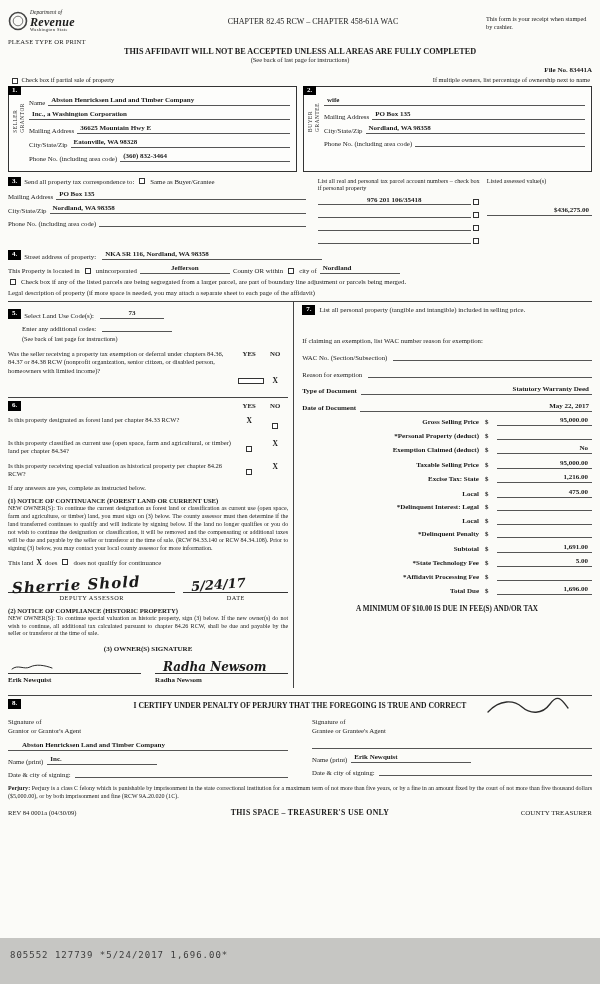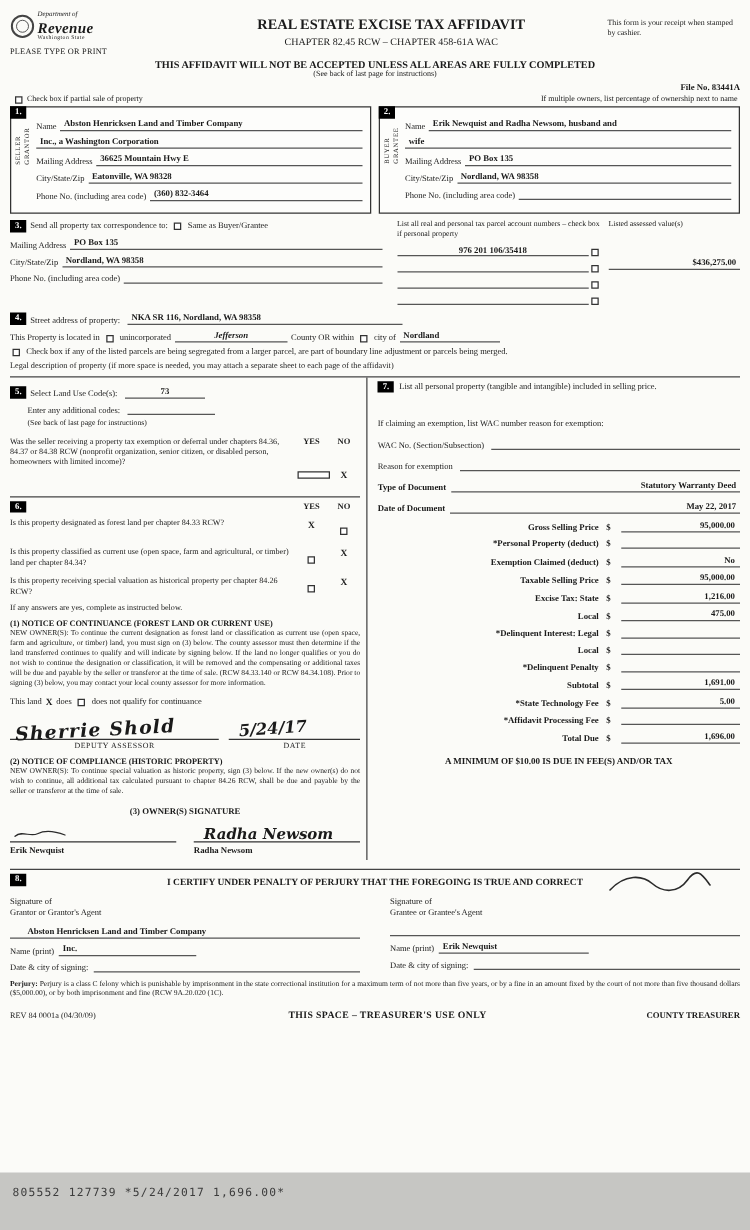--- a/index.html
+++ b/index.html
@@ -129,21 +129,21 @@
   .s8-cols { display:flex; gap:24px; margin-top:8px; }
   .s8-col { flex:1; position:relative; }
   .s8-siglabel { font-size:6.8px; line-height:1.3; }
   .s8-company { font-weight:bold; font-size:7px; border-bottom:1px solid #555; padding:5px 4px 1px 14px; }
   .s8-sigspace { border-bottom:1px solid #555; min-height:13px; position:relative; }
   .s8-row { display:flex; align-items:flex-end; gap:4px; font-size:6.8px; margin-top:4px; }
   .perjury { font-size:6.05px; line-height:1.3; margin-top:7px; text-align:justify; }
   .footer { display:flex; align-items:baseline; margin-top:7px; }
   .f-rev { font-size:6.6px; width:170px; }
   .f-space { flex:1; text-align:center; font-weight:bold; font-size:7.8px; letter-spacing:0.3px; }
-  .f-treas { width:150px; text-align:right; font-weight:bold; font-size:7px; }
+  .f-treas { width:150px; text-align:right; font-weight:normal; font-size:7px; }
 </style>
 </head>
 <body>
 
 <div class="page">
   <div class="sheet">
 
     <div class="hdr">
       <div class="hdr-left">
         <div class="logo">
@@ -153,21 +153,20 @@
           </svg>
           <div class="logo-words">
             <div class="logo-dept">Department of</div>
             <div class="logo-name">Revenue</div>
             <div class="logo-state">Washington State</div>
           </div>
         </div>
         <div class="please-type">PLEASE TYPE OR PRINT</div>
       </div>
       <div class="hdr-center">
-        <div class="title">REAL ESTATE EXCISE TAX AFFIDAVIT</div>
         <div class="chapter">CHAPTER 82.45 RCW – CHAPTER 458-61A WAC</div>
       </div>
       <div class="hdr-right">This form is your receipt when stamped by cashier.</div>
     </div>
     <div class="warning">THIS AFFIDAVIT WILL NOT BE ACCEPTED UNLESS ALL AREAS ARE FULLY COMPLETED</div>
     <div class="seeback">(See back of last page for instructions)</div>
     <div class="fileno">File No. 83441A</div>
 
     <div class="toprow">
       <span>
@@ -203,24 +202,20 @@
             <span class="lbl">Phone No. (including area code)</span>
             <span class="fval grow">(360) 832-3464</span>
           </div>
       </div>
       <div class="pbox">
         <span class="badge badge-corner">2.</span>
         <div class="vlabels">
           <span class="vlab">BUYER</span>
           <span class="vlab">GRANTEE</span>
         </div>
-        <div class="frow">
-            <span class="lbl">Name</span>
-            <span class="fval grow">Erik Newquist and Radha Newsom, husband and</span>
-          </div>
         <div class="frow">
             <span class="fval grow">wife</span>
           </div>
         <div class="frow">
             <span class="lbl">Mailing Address</span>
             <span class="fval grow">PO Box 135</span>
           </div>
         <div class="frow">
             <span class="lbl">City/State/Zip</span>
             <span class="fval grow">Nordland, WA 98358</span>
@@ -282,21 +277,21 @@
       <div class="s4-row">
         <span class="badge">4.</span>
         <span class="lbl">Street address of property:</span>
         <span class="fval" style="width:220px;">NKA SR 116, Nordland, WA  98358</span>
         <span class="grow"></span>
       </div>
       <div class="s4-row">
         <span>This Property is located in</span>
         <span class="cb"></span>
         <span>unincorporated</span>
-        <span class="fval" style="width:90px;text-align:center;font-style:italic;">Jefferson</span>
+        <span class="fval" style="width:90px;text-align:center;">Jefferson</span>
         <span>County OR within</span>
         <span class="cb"></span>
         <span>city of</span>
         <span class="fval" style="width:80px;">Nordland</span>
       </div>
       <div class="s4-row">
         <span class="cb"></span>
         <span>Check box if any of the listed parcels are being segregated from a larger parcel, are part of boundary line adjustment or parcels being merged.</span>
       </div>
       <div class="s4-plain">Legal description of property (if more space is needed, you may attach a separate sheet to each page of the affidavit)</div>

